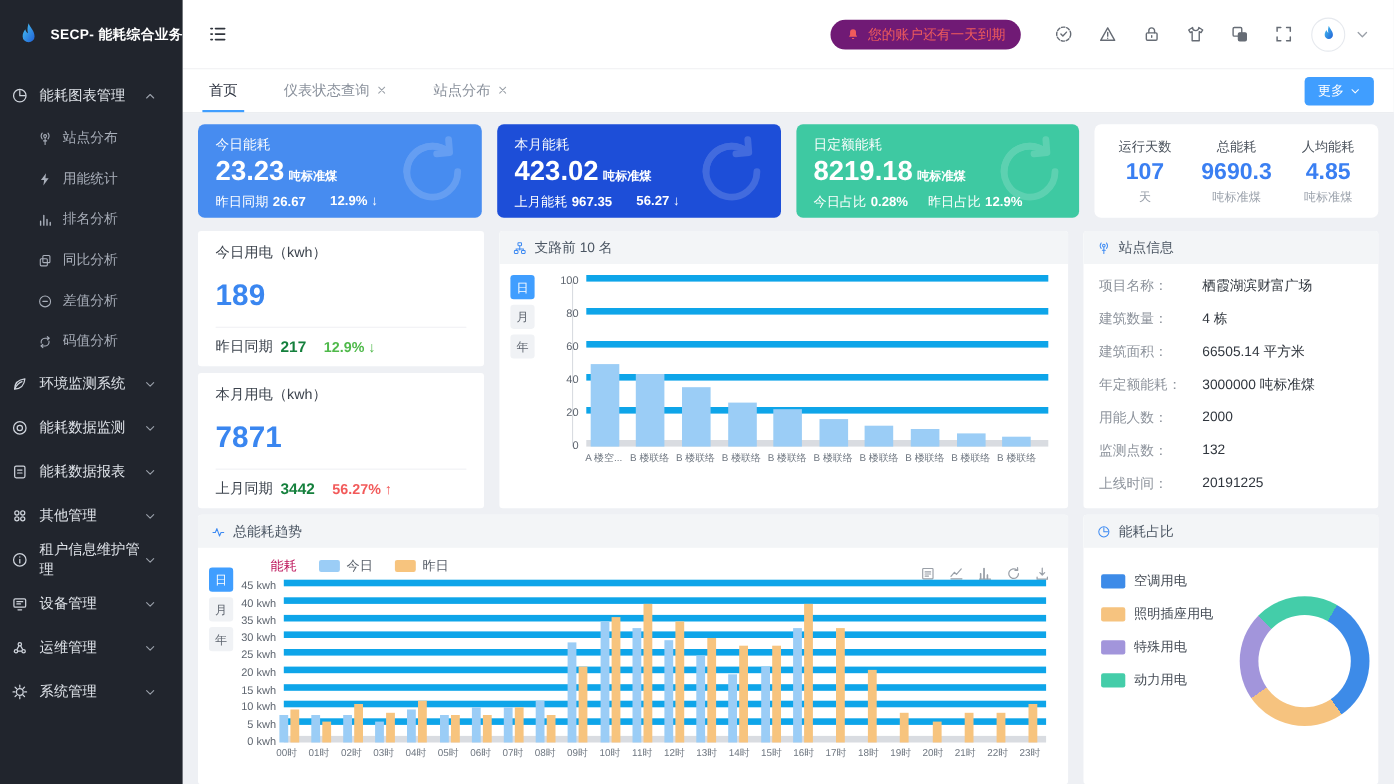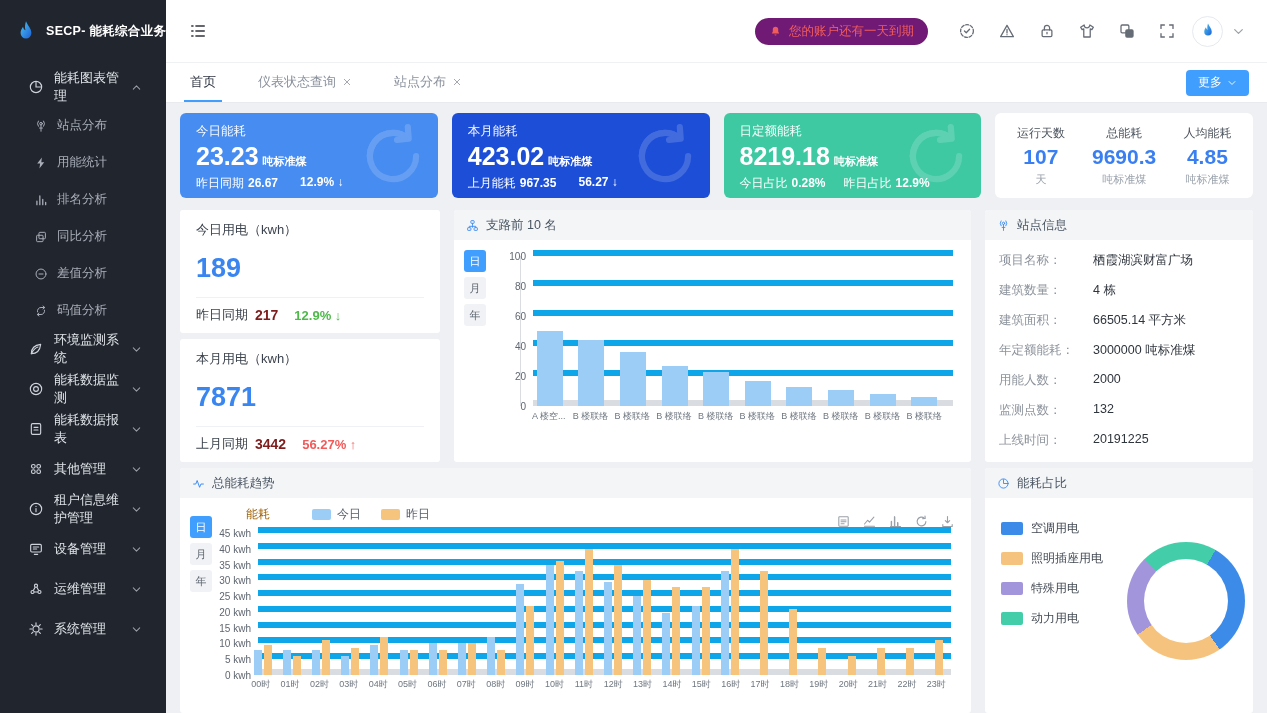--- a/index.html
+++ b/index.html
@@ -6,21 +6,21 @@
   html,body { width:1267px; height:713px; overflow:hidden;
     font-family:"Liberation Sans","DejaVu Sans",sans-serif; background:#eef0f4; }
   .ic { width:16px; height:16px; flex:none; }
 
   
   .sidebar { position:absolute; left:0; top:0; width:166px; height:713px; background:#21252d; z-index:5; overflow:hidden; }
   .logo { height:63px; display:flex; align-items:center; padding-left:13px; gap:7px; }
   .logo .ic { width:26px; height:26px; }
   .logo-text { color:#fff; font-size:12.5px; font-weight:bold; letter-spacing:.3px; white-space:nowrap; }
   .menu { padding-top:4px; }
-  .m-item { height:40px; display:flex; align-items:center; padding:0 14px 0 28px; color:#dfe3e9; font-size:13px; cursor:pointer; }
+  .m-item { height:40px; display:flex; align-items:center; padding:0 14px 0 10px; color:#dfe3e9; font-size:13px; cursor:pointer; }
   .m-item .ic { color:#cfd4dc; margin-right:10px; }
   .m-item .chev { margin-left:auto; width:11px; height:11px; color:#9aa0aa; }
   .sub { }
   .s-item { height:37px; display:flex; align-items:center; padding-left:34px; color:#a9afba; font-size:12.5px; cursor:pointer; }
   .s-item .ic { width:14px; height:14px; margin-right:9px; color:#a9afba; }
 
   
   .topbar { position:absolute; left:166px; top:0; right:0; height:63px; background:#fff; display:flex; align-items:center; padding:0 22px; border-bottom:1px solid #f0f1f3; }
   .hamburger { width:20px; height:20px; color:#30353d; cursor:pointer; }
   .topbar .spacer { flex:1; }
@@ -59,21 +59,21 @@
   .mid-grid { display:grid; grid-template-columns:260px 1fr 268px; gap:14px; height:252px; margin-bottom:6px; }
   .left-col { display:flex; flex-direction:column; gap:6px; }
   .panel { background:#fff; border-radius:3px; overflow:hidden; }
   .p-head { height:30px; background:#f3f5f7; display:flex; align-items:center; gap:7px; padding:0 12px; font-size:12.5px; color:#4a5562; }
   .p-head .ic { width:13px; height:13px; color:#3d8af2; }
 
   .power { flex:1; padding:11px 16px 9px; display:flex; flex-direction:column; }
   .power .pt { font-size:13px; color:#3c434d; }
   .power .pv { flex:1; display:flex; align-items:center; font-size:27px; font-weight:bold; color:#3a86f0; }
   .power .psub { border-top:1px solid #f0f1f4; padding-top:8px; font-size:13px; color:#3c434d; display:flex; align-items:center; }
-  .power .psub b { color:#7f1d1d; margin-left:7px; font-size:14px; }
+  .power .psub b { color:#15803d; margin-left:7px; font-size:14px; }
   .delta { margin-left:16px; font-weight:bold; font-size:13px; }
   .delta.green { color:#4fb94a; }
   .delta.red { color:#f25a5a; }
 
   .chart-body { position:relative; display:flex; height:calc(100% - 30px); }
   .toggles { display:flex; flex-direction:column; gap:5px; margin:10px 4px 0 10px; z-index:2; }
   .toggle { width:22px; height:22px; border-radius:3px; background:#f0f2f5; color:#5f6670; font-size:11px; display:flex; align-items:center; justify-content:center; cursor:pointer; }
   .toggle.active { background:#409eff; color:#fff; }
 
   .plot-wrap { flex:1; padding:16px 18px 0 30px; }
@@ -92,21 +92,21 @@
   .info-row { display:flex; padding:6.5px 0; font-size:12.5px; }
   .info-row .k { width:94px; color:#8d939c; }
   .info-row .v { color:#2f353d; }
 
   .bottom-grid { display:grid; grid-template-columns:1fr 268px; gap:14px; height:245px; }
   .trend-body { position:relative; height:calc(100% - 30px); }
   .trend-body .toggles { position:absolute; left:10px; top:10px; margin:0; }
   .toolbox { position:absolute; right:16px; top:8px; display:flex; gap:11px; }
   .toolbox .ic { width:15px; height:15px; color:#9aa0a8; cursor:pointer; }
   .legend-row { display:flex; align-items:center; gap:20px; margin:8px 0 10px 66px; font-size:12px; color:#5a616b; }
-  .axis-name { margin-right:22px; color:#a16207; }
+  .axis-name { color:#be185d; }
   .lg-item { display:flex; align-items:center; gap:6px; }
   .lg-sw { width:19px; height:11px; border-radius:2px; }
   .trend-plot { position:relative; height:142px; margin:6px 20px 0 66px; }
   .trend-bar { width:8px; }
   .trend-x { display:flex; margin:3px 20px 0 66px; }
   .trend-x span { flex:1; text-align:center; font-size:9px; color:#6f7781; white-space:nowrap; }
 
   .donut-body { display:flex; padding:22px 8px 0 16px; }
   .d-legend { display:flex; flex-direction:column; gap:13px; }
   .d-item { display:flex; align-items:center; gap:8px; font-size:12px; color:#434a54; }

